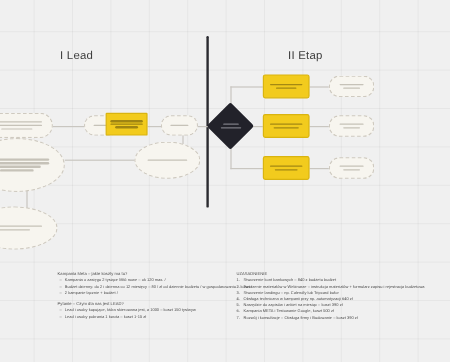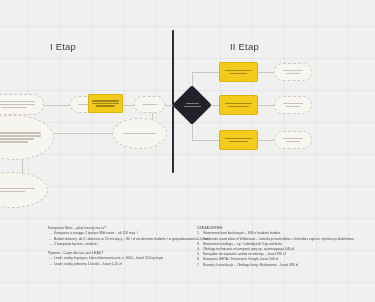--- a/index.html
+++ b/index.html
@@ -123,22 +123,22 @@
   .tb-list.num li::before{
     content:counter(li) ".";position:absolute;left:0;top:0;
   }
   .tb-gap{height:4px;}
 </style>
 </head>
 <body>
 
 <div id="canvas">
 
-  <div class="stage-label" style="left:50px;top:41px;">I Etap</div>
-  <div class="stage-label" style="left:230px;top:41px;">II Etap</div>
+  <div class="stage-label" style="left:50px;top:41px;">I Lead</div>
+  <div class="stage-label" style="left:240px;top:41px;">II Etap</div>
 
   <div class="divider" style="left:172px;top:30px;height:143px;"></div>
 
   <div class="edge h" style="left:44px;top:105px;width:26px;"></div>
   <div class="edge h" style="left:100px;top:105px;width:20px;"></div>
   <div class="edge h" style="left:123px;top:105px;width:22px;"></div>
   <div class="edge h" style="left:164px;top:105px;width:14px;"></div>
 
   <div class="edge v" style="left:18px;top:109px;height:18px;"></div>
   <div class="edge v" style="left:22px;top:155px;height:20px;"></div>

